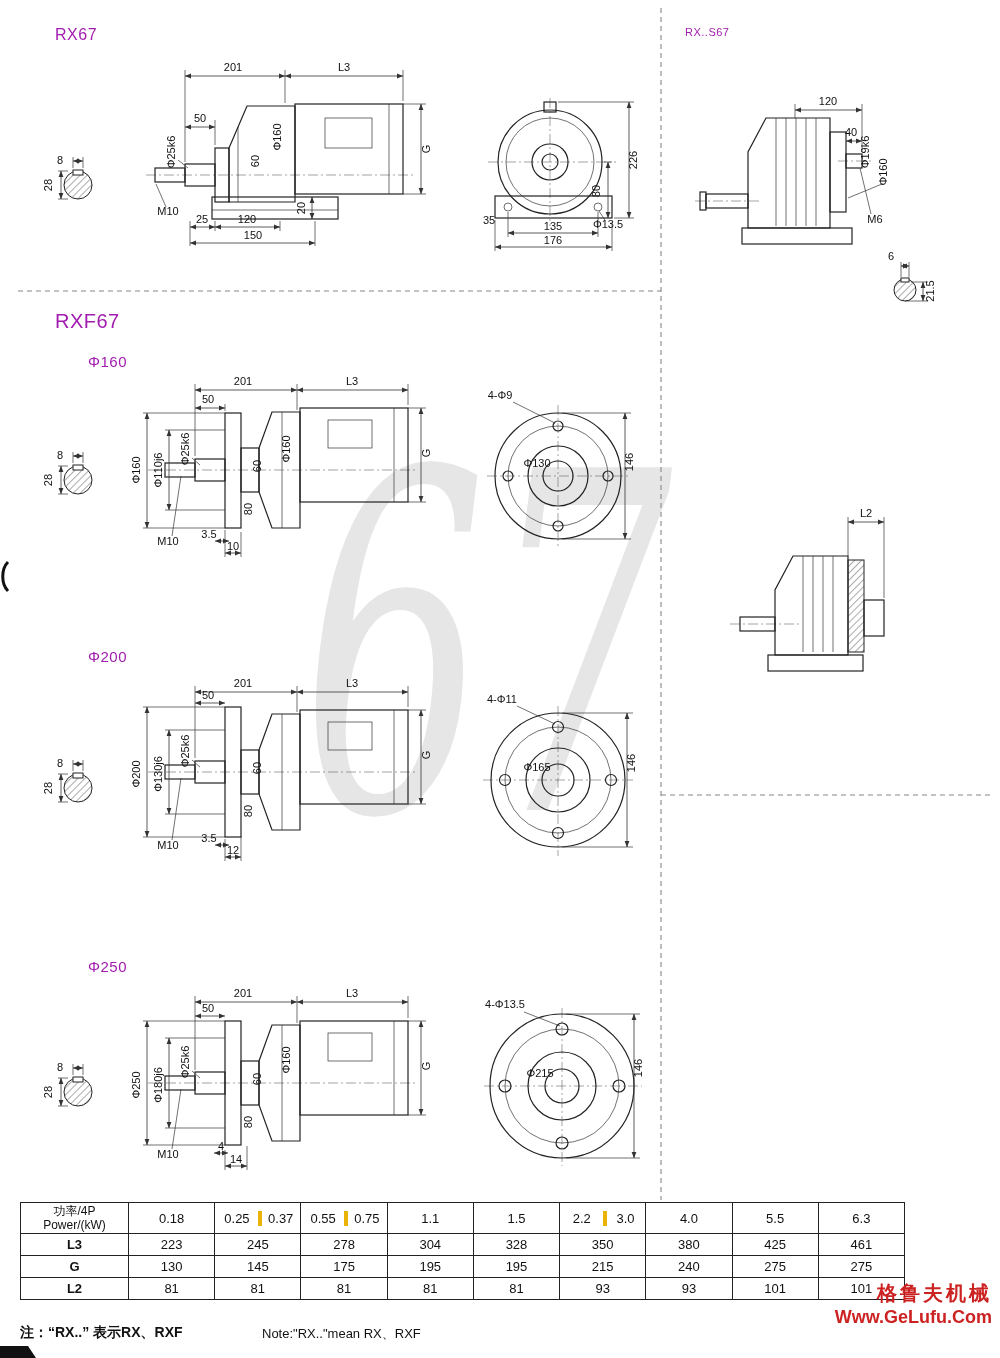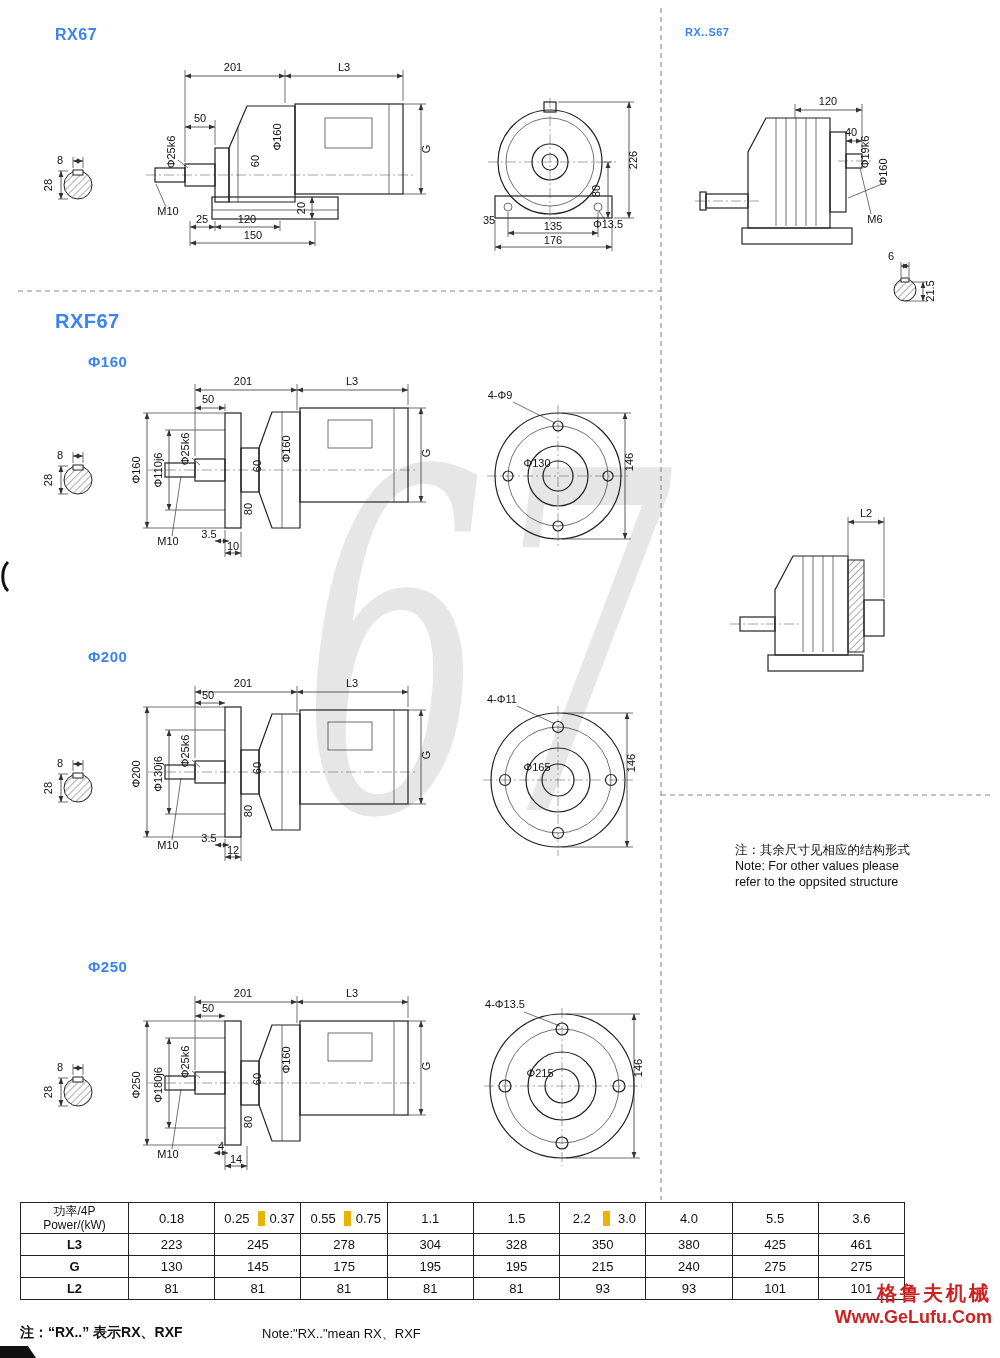--- a/index.html
+++ b/index.html
@@ -1,20 +1,20 @@
 <!DOCTYPE html>
 <html><head>
 <meta charset="utf-8">
 <style>
   * { margin:0; padding:0; box-sizing:border-box; }
   html,body { background:#fff; }
   body { width:1000px; height:1358px; font-family:"Liberation Sans",sans-serif; color:#111; }
   #page { position:relative; width:1000px; height:1358px; background:#fff; overflow:hidden; }
   .abs { position:absolute; }
-  .title { font-weight:bold; color:#3b82f6; letter-spacing:0.5px; }
+  .title { font-weight:normal; color:#a21caf; letter-spacing:0.5px; }
   .note { font-size:12.5px; line-height:16px; color:#111; }
   svg text { font-family:"Liberation Sans",sans-serif; font-size:11px; fill:#111; }
   svg .o  { fill:none; stroke:#222; stroke-width:1.2; }
   svg .t  { fill:none; stroke:#333; stroke-width:0.7; }
   svg .d  { fill:none; stroke:#333; stroke-width:0.7; }
   svg line.dim { stroke:#333; stroke-width:0.8; fill:none;
                  marker-start:url(#ar); marker-end:url(#ar); }
   svg .cl { stroke:#666; stroke-width:0.6; stroke-dasharray:10 3 2 3; fill:none; }
   svg .dash { stroke:#888; stroke-width:1.1; stroke-dasharray:5 4; }
   svg .hatchfill { fill:url(#hatch); stroke:#222; stroke-width:1; }
@@ -23,21 +23,21 @@
                border-collapse:collapse; table-layout:fixed; font-size:13px; }
   table.spec td { border:1px solid #222; text-align:center; vertical-align:middle;
                   height:22px; padding:1px 2px; }
   table.spec col.c0 { width:108px; }
   table.spec tr.r-head td { height:30px; }
   table.spec tr.r-pow td { height:26px;margin-left:48px; }
   table.spec td.lab { font-size:12px; line-height:14px; }
   table.spec td.rowlab { font-weight:bold; }
   table.spec td.splitcell { padding:0; }
   table.spec td.splitcell span { display:inline-block; width:49%; }
-  table.spec td.splitcell span + span { border-left:7px solid #eab308; }
+  table.spec td.splitcell span + span { border-left:4px solid #eab308; }
   .brand { color:#cc2222; text-align:right; }
   .brand-name { font-size:20px; font-weight:bold; letter-spacing:3px; }
   .brand-url { font-size:18px; font-weight:bold; }
 </style>
 </head>
 <body>
 
 <div id="page">
 
 <svg width="1000" height="1358" viewBox="0 0 1000 1358">
@@ -455,25 +455,20 @@
 <div class="abs title" style="left:55px;top:26px;font-size:16px">RX67</div>
 <div class="abs title" style="left:685px;top:26px;font-size:11px">RX..S67</div>
 <div class="abs title" style="left:55px;top:310px;font-size:20px">RXF67</div>
 <div class="abs title" style="left:88px;top:353px;font-size:15px">Φ160</div>
 <div class="abs title" style="left:88px;top:648px;font-size:15px">Φ200</div>
 <div class="abs title" style="left:88px;top:958px;font-size:15px">Φ250</div>
 
 
 
 
-<div class="abs note" style="left:735px;top:842px;width:250px">
-  <div>注：其余尺寸见相应的结构形式</div>
-  <div>Note: For other values please</div>
-  <div>refer to the oppsited structure</div>
-</div>
 
 
 <table class="spec">
   <colgroup>
         <col class="c0">
         <col span="9">
       </colgroup>
   <tbody>
   <tr class="r-pow">
     <td class="lab">
@@ -481,21 +476,21 @@
       <div>Power/(kW)</div>
     </td>
     <td><span>0.18</span></td>
     <td class="splitcell"><span>0.25</span><span>0.37</span></td>
     <td class="splitcell"><span>0.55</span><span>0.75</span></td>
     <td><span>1.1</span></td>
     <td><span>1.5</span></td>
     <td class="splitcell"><span>2.2</span><span>3.0</span></td>
     <td><span>4.0</span></td>
     <td><span>5.5</span></td>
-    <td><span>3.6</span></td>
+    <td><span>6.3</span></td>
   </tr>
   <tr>
     <td class="rowlab">L3</td>
     <td>223</td>
     <td>245</td>
     <td>278</td>
     <td>304</td>
     <td>328</td>
     <td>350</td>
     <td>380</td>

